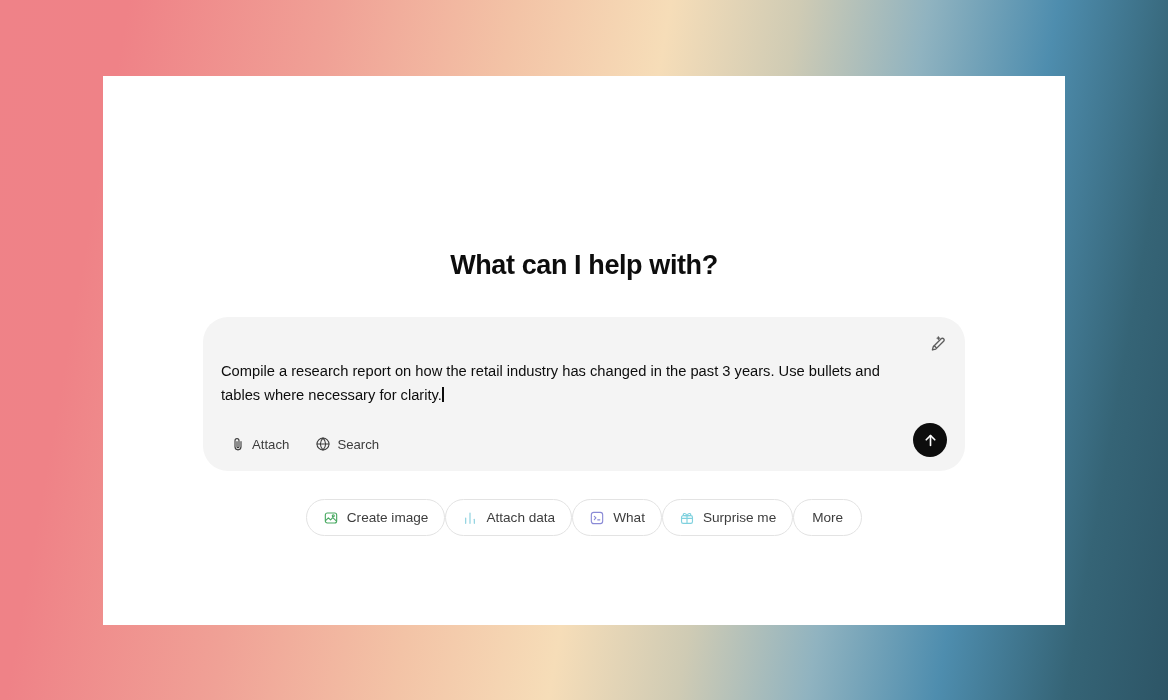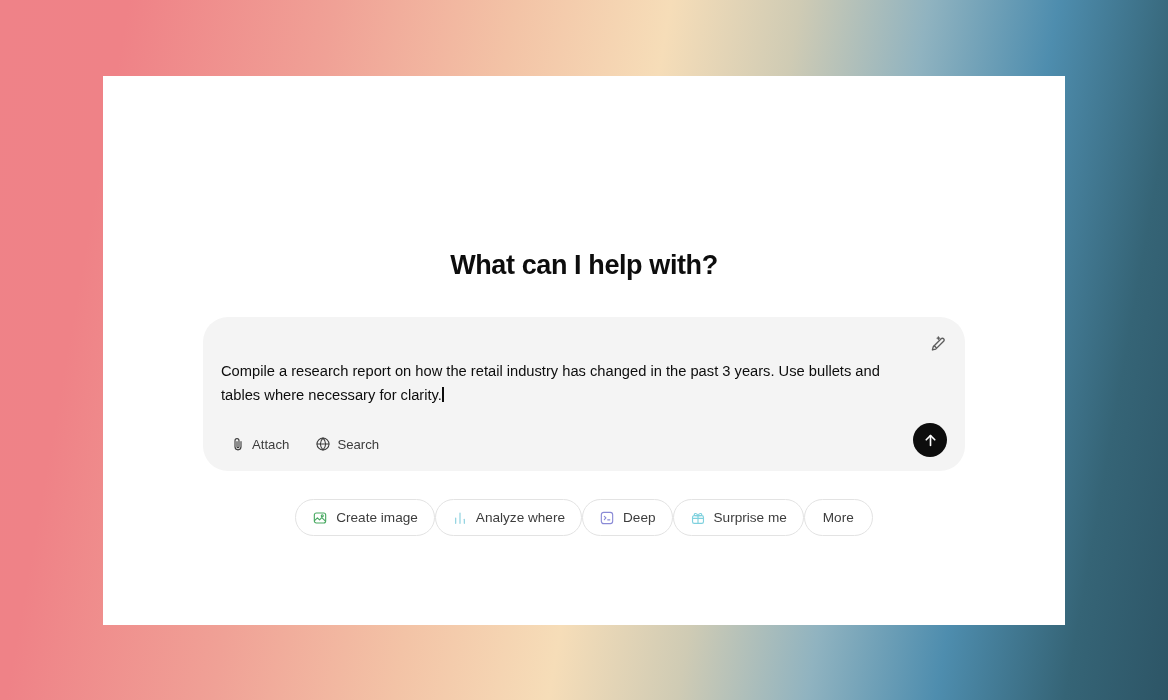--- a/index.html
+++ b/index.html
@@ -249,32 +249,32 @@
       </button>
 
       <button class="chip">
         <span>
           <svg width="16" height="16" viewBox="0 0 24 24" fill="none" stroke="#8fd2e0" stroke-width="1.8" stroke-linecap="round" stroke-linejoin="round">
             <path d="M5.5 20V12"></path>
             <path d="M12 20V4.5"></path>
             <path d="M18.5 20v-6"></path>
           </svg>
         </span>
-        <span>Analyze where</span>
+        <span>Attach data</span>
       </button>
 
       <button class="chip">
         <span>
           <svg width="16" height="16" viewBox="0 0 24 24" fill="none" stroke="#8a8ad6" stroke-width="1.7" stroke-linecap="round" stroke-linejoin="round">
             <rect x="3.5" y="3.5" width="17" height="17" rx="3.5"></rect>
             <path d="M8 9.5l2.4 2.4L8 14.3"></path>
             <path d="M13 14.8h3.2"></path>
           </svg>
         </span>
-        <span>Deep</span>
+        <span>What</span>
       </button>
 
       <button class="chip">
         <span>
           <svg width="16" height="16" viewBox="0 0 24 24" fill="none" stroke="#7fd1de" stroke-width="1.7" stroke-linecap="round" stroke-linejoin="round">
             <rect x="3.8" y="8.5" width="16.4" height="11.5" rx="2.5"></rect>
             <path d="M3.8 12.5h16.4"></path>
             <path d="M12 8.5V20"></path>
             <path d="M12 8.5c-1.6-3.6-5.6-4.3-5.6-1.6 0 1.1 1.2 1.6 2.4 1.6h3.2z"></path>
             <path d="M12 8.5c1.6-3.6 5.6-4.3 5.6-1.6 0 1.1-1.2 1.6-2.4 1.6H12z"></path>

